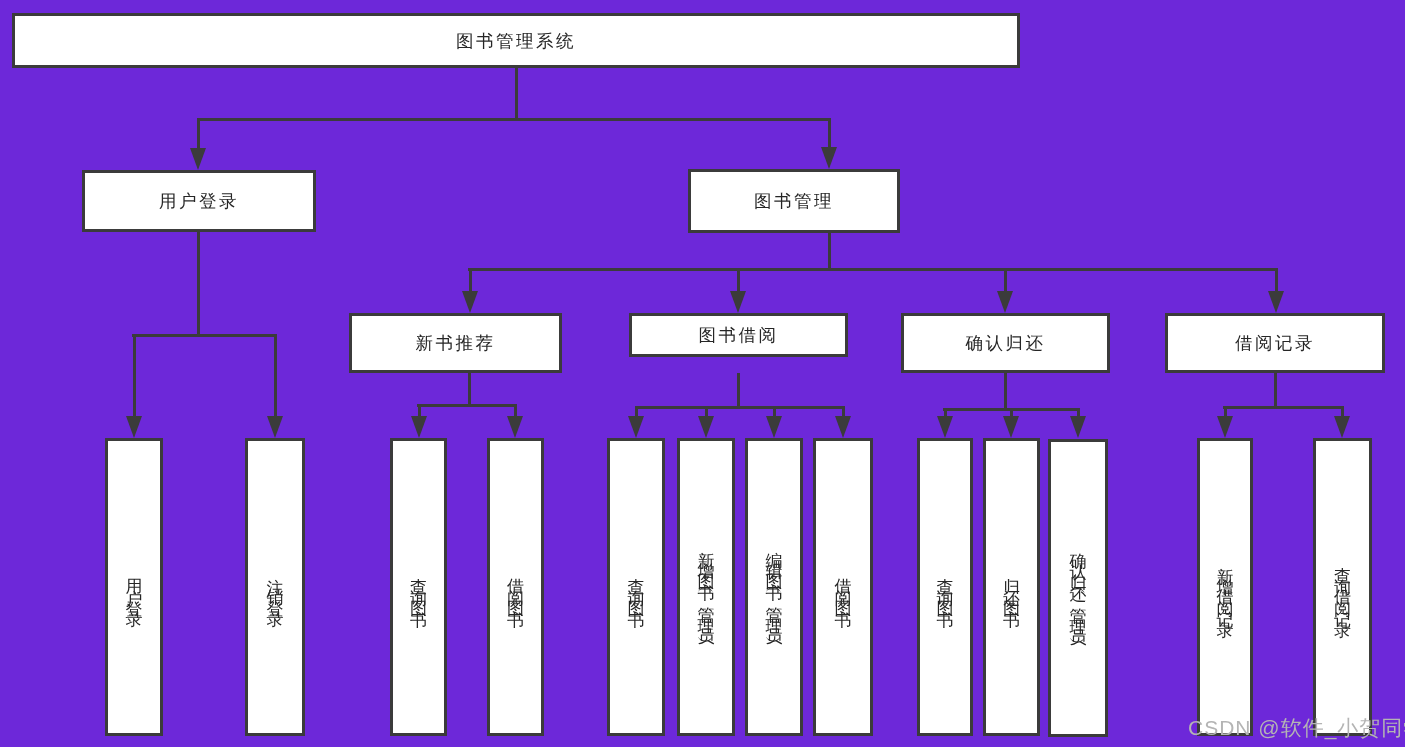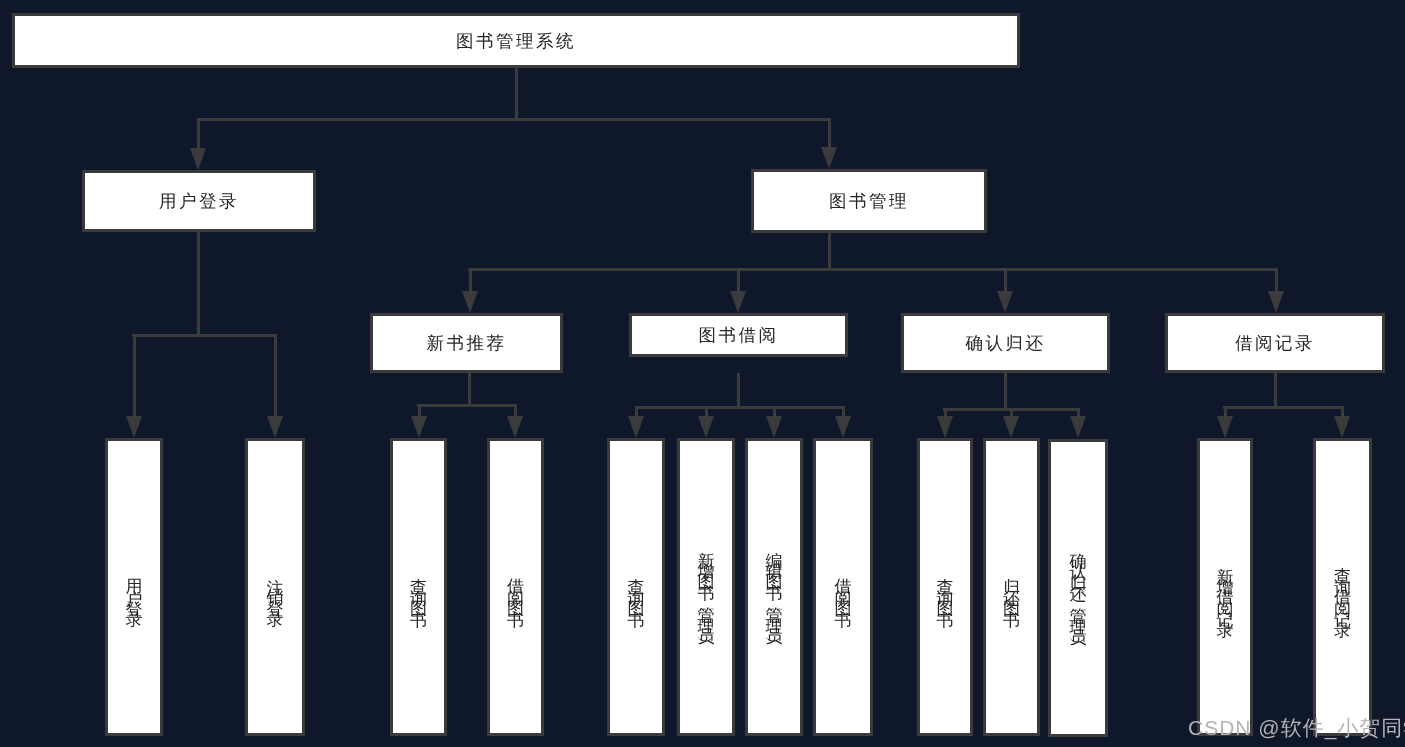--- a/index.html
+++ b/index.html
@@ -1,19 +1,19 @@
 <!DOCTYPE html>
 <html><head>
 <meta charset="utf-8">
 <style>
   html,body{margin:0;padding:0;background:#ffffff;}
   #canvas{
     position:relative;
     width:1405px;height:747px;
-    background:#0f172a;
+    background:#6d28d9;
     font-family:"Liberation Sans","DejaVu Sans",sans-serif;
     overflow:hidden;
   }
   .node{
     position:absolute;
     box-sizing:border-box;
     border:3px solid #3b3b3b;
     background:#ffffff;
     color:#262626;
     display:flex;
@@ -72,21 +72,21 @@
     <div class="head"></div>
   </div>
   <div class="arrow" style="left:821px;top:118px;height:51px">
     <div class="shaft"></div>
     <div class="head"></div>
   </div>
 
   <div class="node h" style="left:82px;top:170px;width:234px;height:62px">
     <span>用户登录</span>
   </div>
-  <div class="node h" style="left:751px;top:169px;width:236px;height:64px">
+  <div class="node h" style="left:688px;top:169px;width:212px;height:64px">
     <span>图书管理</span>
   </div>
 
   <div class="vline" style="left:828px;top:233px;height:38px"></div>
   <div class="hline" style="left:468px;top:268px;width:809px"></div>
 
   <div class="arrow" style="left:462px;top:268px;height:45px">
     <div class="shaft"></div>
       <div class="head"></div>
   </div>
@@ -96,21 +96,21 @@
   </div>
   <div class="arrow" style="left:997px;top:268px;height:45px">
     <div class="shaft"></div>
       <div class="head"></div>
   </div>
   <div class="arrow" style="left:1268px;top:268px;height:45px">
     <div class="shaft"></div>
       <div class="head"></div>
   </div>
 
-  <div class="node h" style="left:370px;top:313px;width:193px;height:60px">
+  <div class="node h" style="left:349px;top:313px;width:213px;height:60px">
     <span>新书推荐</span>
   </div>
   <div class="node h" style="left:629px;top:313px;width:219px;height:44px">
     <span>图书借阅</span>
   </div>
   <div class="node h" style="left:901px;top:313px;width:209px;height:60px">
     <span>确认归还</span>
   </div>
   <div class="node h" style="left:1165px;top:313px;width:220px;height:60px">
     <span>借阅记录</span>

